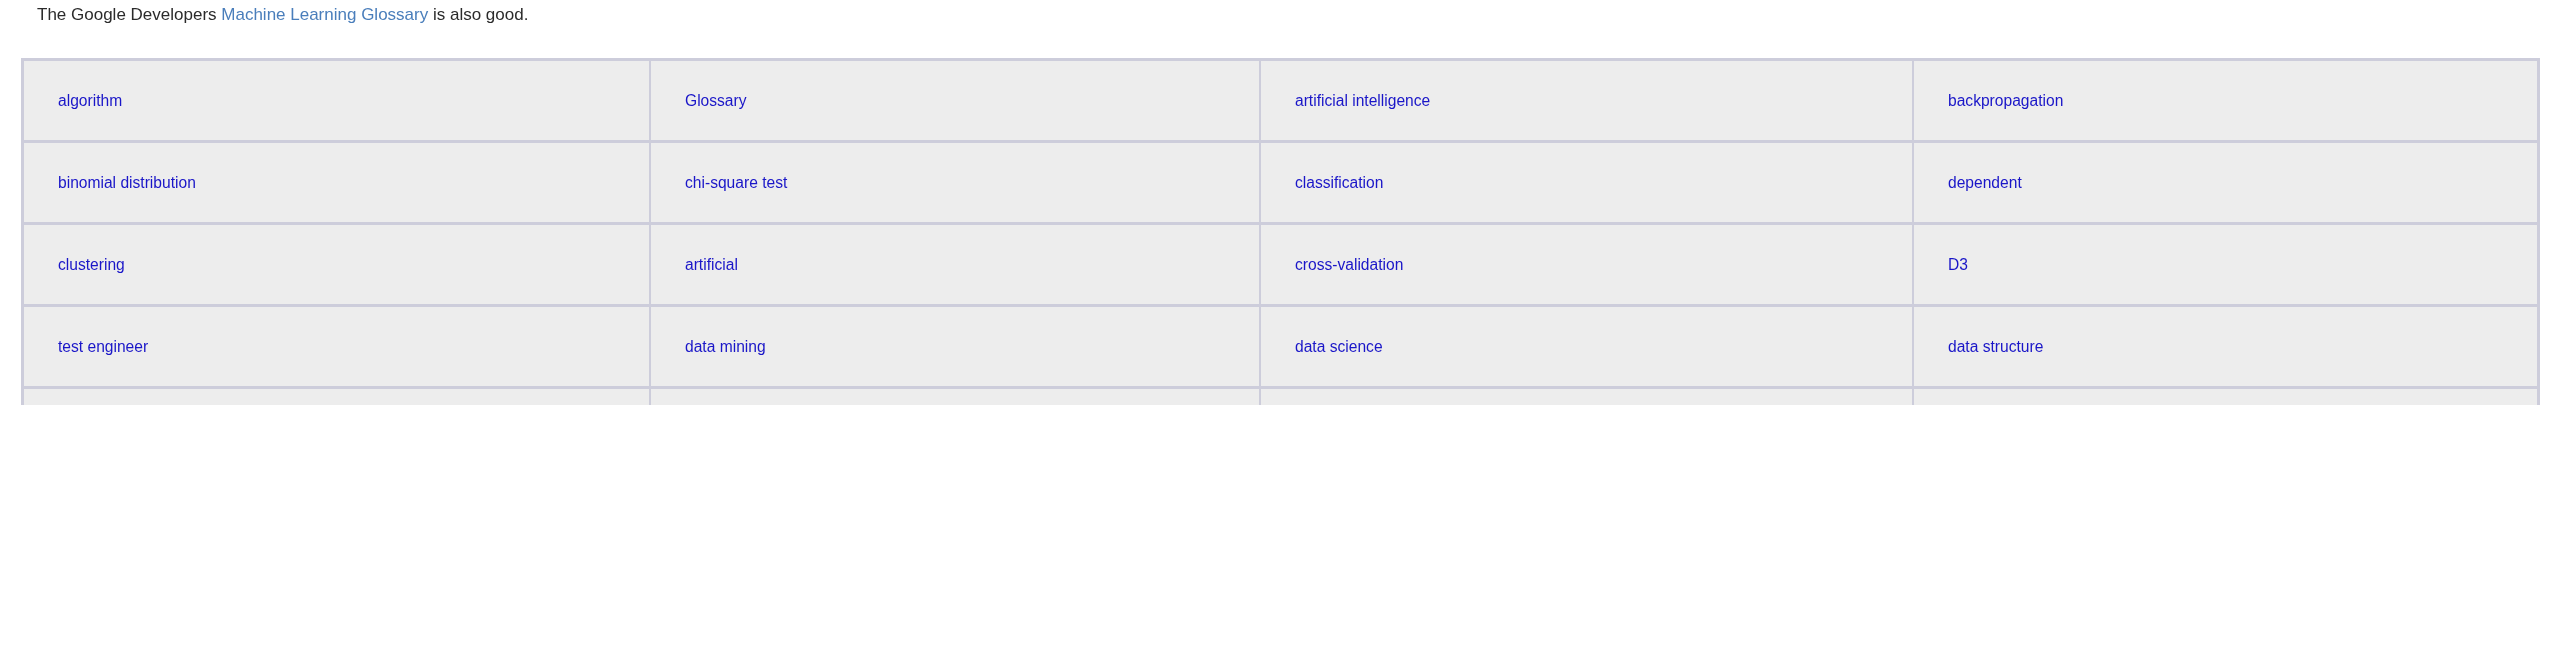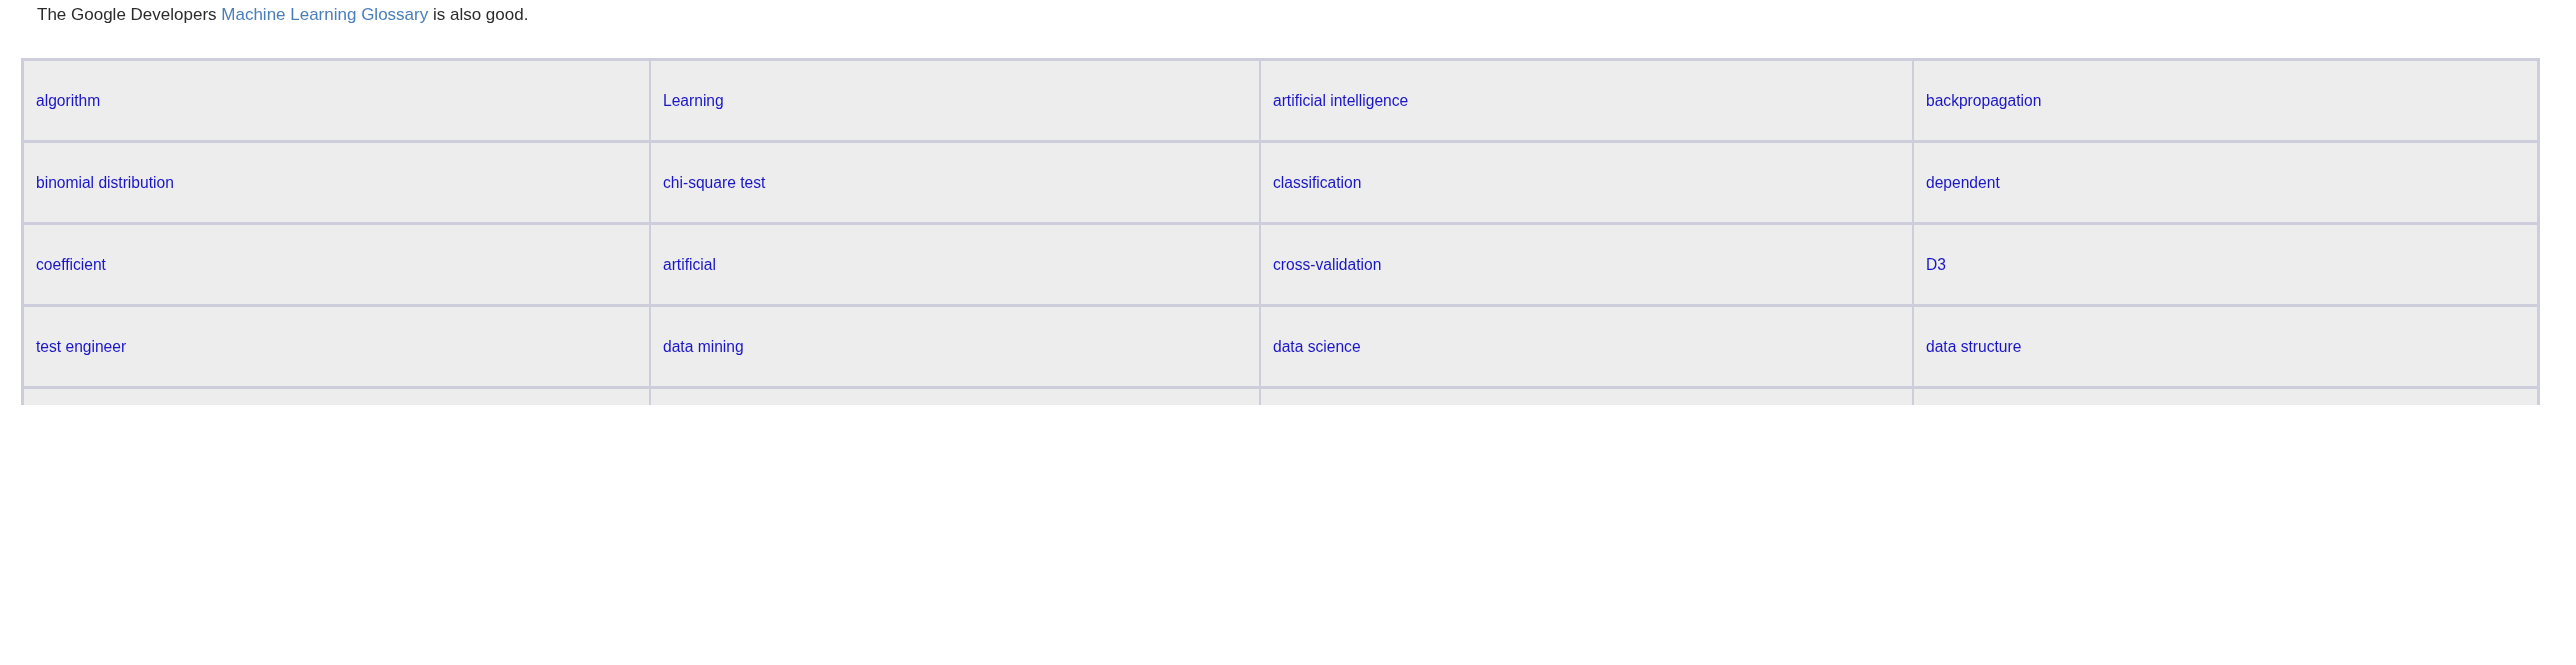--- a/index.html
+++ b/index.html
@@ -50,21 +50,21 @@
   table.glossary col.c1 { width: 630px; }
   table.glossary col.c2 { width: 610px; }
   table.glossary col.c3 { width: 653px; }
   table.glossary col.c4 { width: 626px; }
 
   table.glossary td {
     background: #ededed;
     border-top: 3.1px solid #cdcddb;
     border-right: 2.3px solid #cdcddb;
     height: 79px;
-    padding: 0 0 0 12px;
+    padding: 0 0 0 34px;
     vertical-align: middle;
     font-size: 15.6px;
     overflow: hidden;
     white-space: nowrap;
   }
   table.glossary td.last {
     border-right: 3.1px solid #cdcddb;
   }
   table.glossary td.first {
     border-left: 3.1px solid #cdcddb;
@@ -87,32 +87,32 @@
   <table class="glossary">
     <colgroup>
       <col class="c1">
         <col class="c2">
         <col class="c3">
         <col class="c4">
     </colgroup>
     <tbody>
       <tr>
         <td class="first"><a href="#">algorithm</a></td>
-        <td><a href="#">Learning</a></td>
+        <td><a href="#">Glossary</a></td>
         <td><a href="#">artificial intelligence</a></td>
         <td class="last"><a href="#">backpropagation</a></td>
       </tr>
       <tr>
         <td class="first"><a href="#">binomial distribution</a></td>
         <td><a href="#">chi-square test</a></td>
         <td><a href="#">classification</a></td>
         <td class="last"><a href="#">dependent</a></td>
       </tr>
       <tr>
-        <td class="first"><a href="#">coefficient</a></td>
+        <td class="first"><a href="#">clustering</a></td>
         <td><a href="#">artificial</a></td>
         <td><a href="#">cross-validation</a></td>
         <td class="last"><a href="#">D3</a></td>
       </tr>
       <tr>
         <td class="first"><a href="#">test engineer</a></td>
         <td><a href="#">data mining</a></td>
         <td><a href="#">data science</a></td>
         <td class="last"><a href="#">data structure</a></td>
       </tr>

